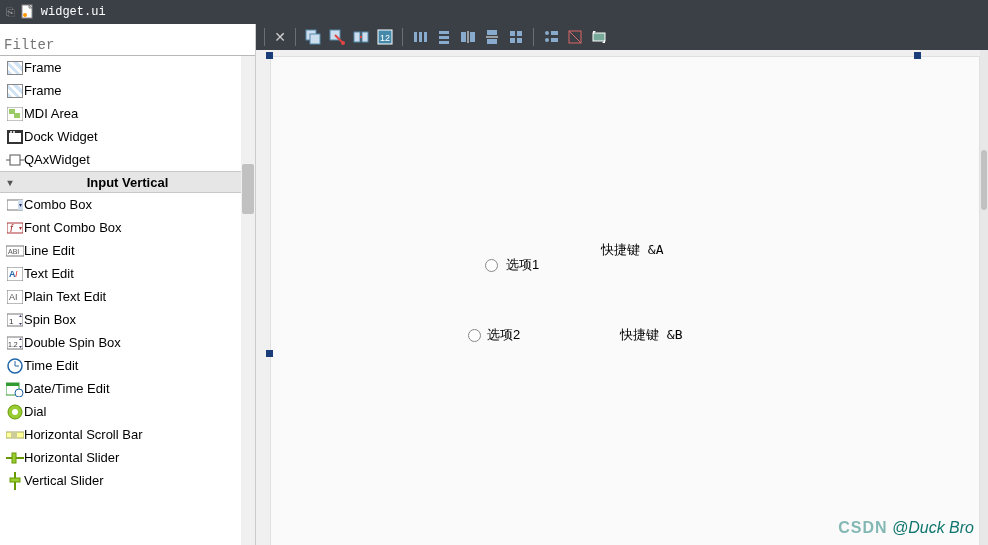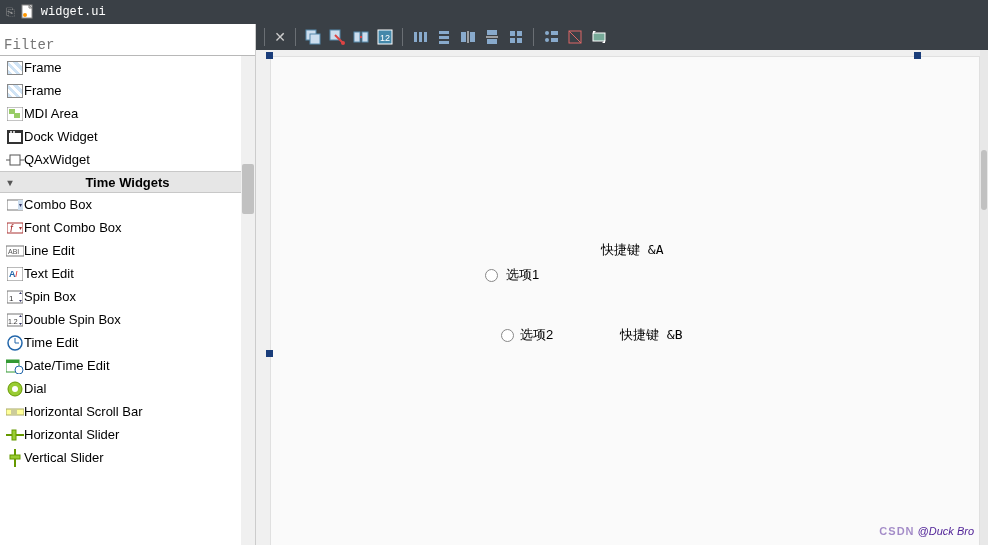--- a/index.html
+++ b/index.html
@@ -47,21 +47,21 @@
 }
 .handle { position:absolute; width:7px; height:7px; background:#1a3d7a; }
 .h-tl { left:10px; top:2px; }
 .h-tr { left:658px; top:2px; }
 .h-ml { left:10px; top:300px; }
 
 .radio { position:absolute; display:flex; align-items:center; gap:8px; font-family:"SimSun","Microsoft YaHei",sans-serif; font-size:13px; }
 .radio .circle { width:13px; height:13px; border:1px solid #888; border-radius:50%; background:#fff; }
 .label-txt { position:absolute; font-family:"SimSun","Microsoft YaHei",monospace; font-size:13px; color:#000; }
 
-.watermark { position:absolute; right:14px; bottom:8px; font-size:11px; color:#4c1d95; font-style:italic; }
+.watermark { position:absolute; right:14px; bottom:8px; font-size:16px; color:#0f766e; font-style:italic; }
 .watermark .csdn { font-weight:bold; font-style:normal; letter-spacing:1px; opacity:.5;}
 .right-scrollbar { position:absolute; right:0; top:0; width:8px; height:100%; background:#e8e8e8; }
 .right-thumb { position:absolute; left:1px; right:1px; top:100px; height:60px; background:#c1c1c1; border-radius:3px; }
 
 
 .ibox { width:16px;height:14px;border:1px solid #888;}
 </style>
 </head>
 <body>
 
@@ -125,21 +125,21 @@
                 <rect x="4" y="2" width="10" height="10" fill="#fff" stroke="#555"></rect>
                 <line x1="0" y1="7" x2="4" y2="7" stroke="#555"></line>
                 <line x1="14" y1="7" x2="18" y2="7" stroke="#555"></line>
               </svg>
             </span>
             <span class="lbl">QAxWidget</span>
           </div>
 
         <div class="group">
             <span class="chev">▾</span>
-            <span class="glbl">Time Widgets</span>
+            <span class="glbl">Input Vertical</span>
           </div>
 
         <div class="row">
             <span class="ico">
               <svg width="16" height="14">
                 <rect x="0" y="2" width="16" height="10" fill="#fff" stroke="#777"></rect>
                 <rect x="11" y="2" width="5" height="10" fill="#cde"></rect>
                 <path d="M12 6 L15 6 L13.5 9 Z" fill="#336"></path>
               </svg>
             </span>
@@ -166,20 +166,29 @@
           </div>
         <div class="row">
             <span class="ico">
               <svg width="16" height="14">
                 <rect x="0" y="0" width="16" height="14" fill="#fff" stroke="#777"></rect>
                 <text x="2" y="10" font-size="9" fill="#26a" font-weight="bold">A</text>
                 <text x="8" y="10" font-size="9" fill="#d33" font-style="italic">I</text>
               </svg>
             </span>
             <span class="lbl">Text Edit</span>
+          </div>
+        <div class="row">
+            <span class="ico">
+              <svg width="16" height="14">
+                <rect x="0" y="0" width="16" height="14" fill="#fff" stroke="#777"></rect>
+                <text x="2" y="10" font-size="9" fill="#555">AI</text>
+              </svg>
+            </span>
+            <span class="lbl">Plain Text Edit</span>
           </div>
         <div class="row">
             <span class="ico">
               <svg width="16" height="14">
                 <rect x="0" y="1" width="16" height="12" fill="#fff" stroke="#777"></rect>
                 <text x="2" y="11" font-size="8" fill="#333">1</text>
                 <path d="M12 4 L15 4 L13.5 2 Z M12 10 L15 10 L13.5 12 Z" fill="#336"></path>
               </svg>
             </span>
             <span class="lbl">Spin Box</span>
@@ -347,27 +356,27 @@
           </svg>
         </span>
     </div>
 
     <div class="canvas-wrap">
       <div class="dotgrid"></div>
       <div class="handle h-tl"></div>
       <div class="handle h-tr"></div>
       <div class="handle h-ml"></div>
 
-      <div class="radio" style="left:229px; top:216px;">
+      <div class="radio" style="left:229px; top:206px;">
         <span class="circle"></span>
         <span>选项1</span>
       </div>
       <div class="label-txt" style="left:345px; top:191px;">快捷键 &amp;A</div>
 
-      <div class="radio" style="left:245px; top:276px;gap:6px;">
+      <div class="radio" style="left:212px; top:276px;gap:6px;">
         <span class="circle"></span>
         <span>选项2</span>
       </div>
       <div class="label-txt" style="left:364px; top:276px;">快捷键 &amp;B</div>
 
       <div class="watermark">
         <span class="csdn">CSDN</span> <span>@Duck Bro</span>
       </div>
       <div class="right-scrollbar">
           <div class="right-thumb"></div>

